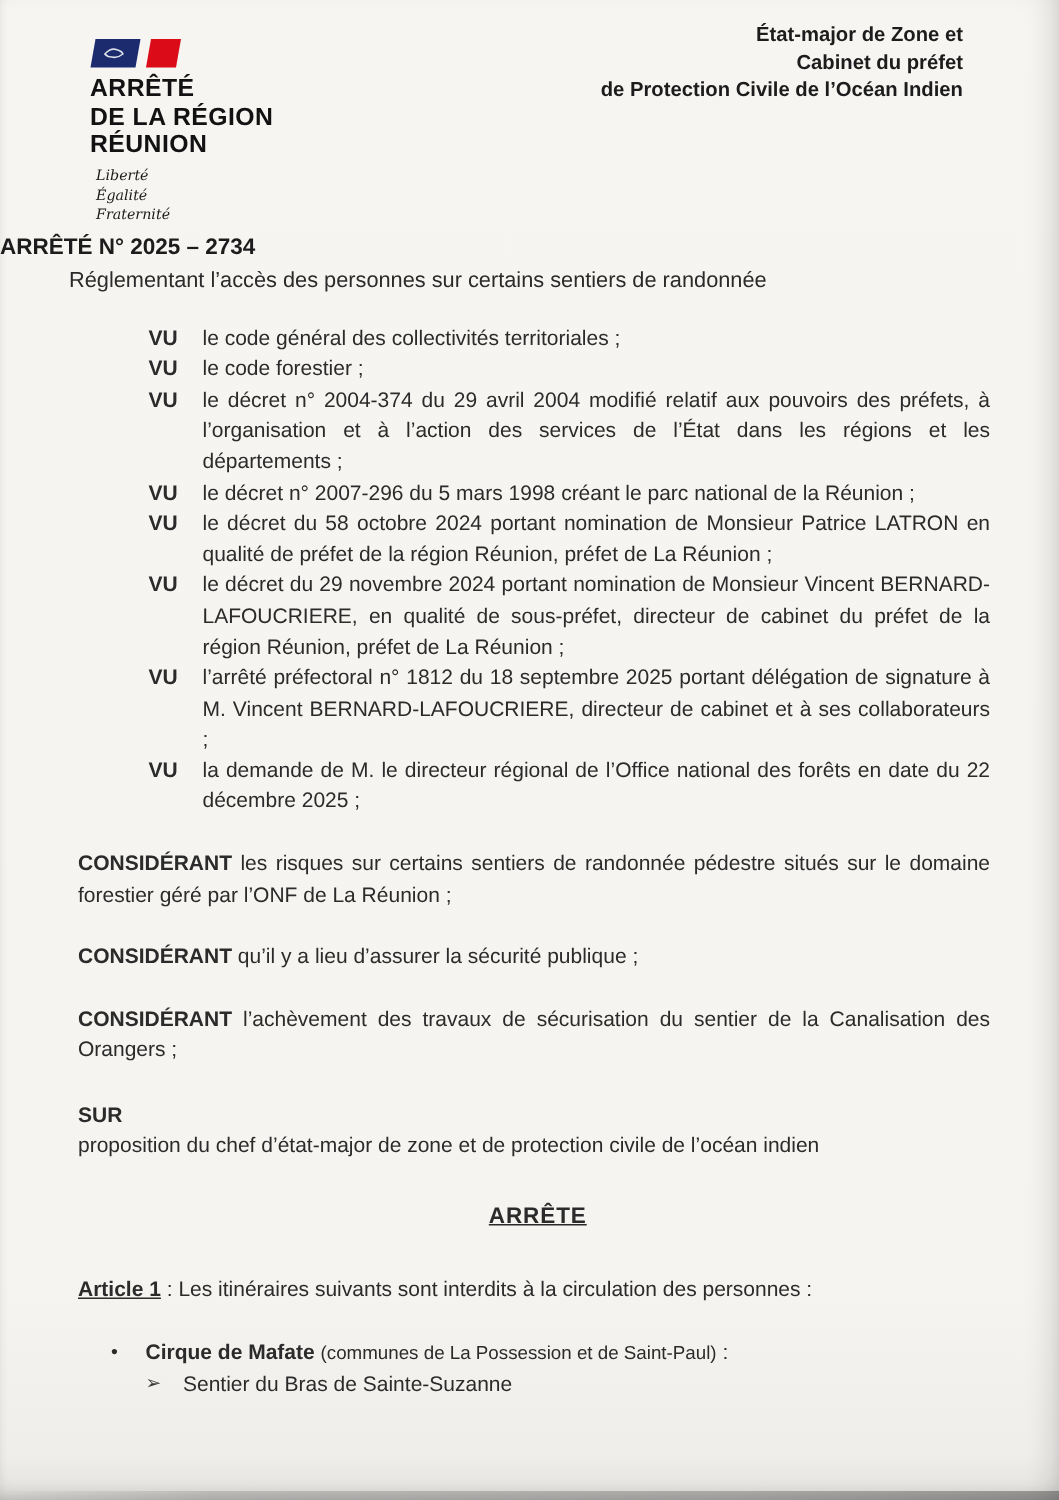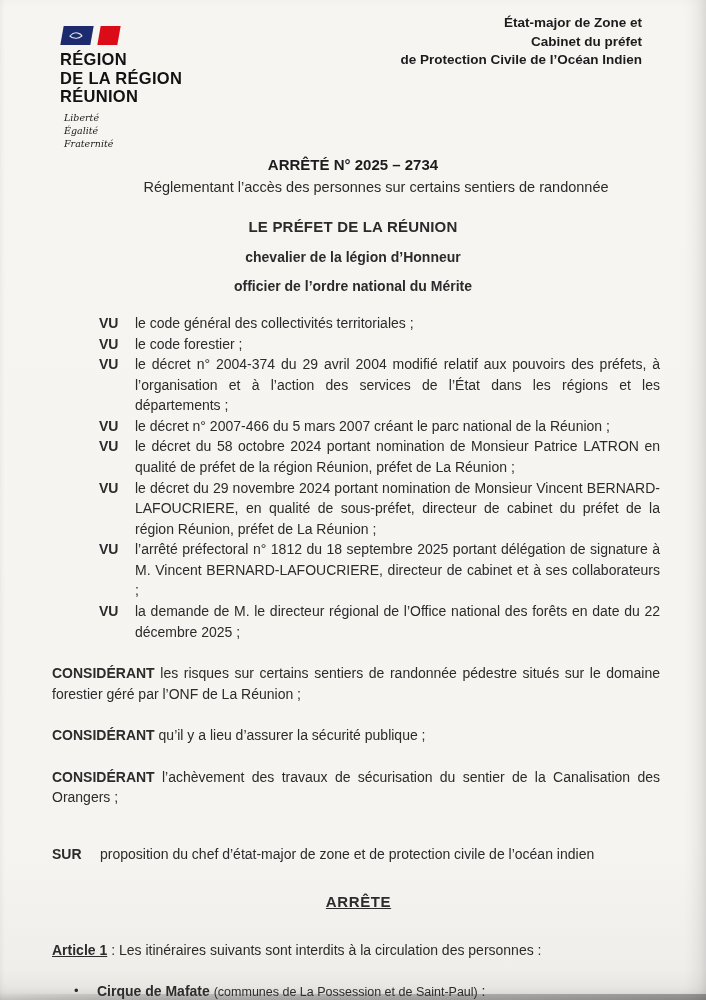--- a/index.html
+++ b/index.html
@@ -31,40 +31,40 @@
   .logo-flag { display:flex; gap:7px; margin-left:2px; margin-bottom:5px; }
   .flag-blue, .flag-red { height:19px; transform:skewX(-10deg); position:relative; }
   .flag-blue { width:30px; background:#1c2b6e; }
   .flag-red  { width:20px; background:#dc0b18; }
   .marianne  { position:absolute; left:7px; top:5px; width:15px; height:9px; }
   .logo-name { font-weight:bold; font-size:16.5px; line-height:1.13; letter-spacing:.3px; color:#121212; }
   .logo-motto { font-family:"DejaVu Serif","Liberation Serif",serif; font-style:italic; font-size:9.5px; line-height:1.35; color:#1a1a1a; margin-top:6px; margin-left:4px; }
   .header-right { text-align:right; font-weight:bold; font-size:13.5px; line-height:1.38; padding-top:4px; color:#1c1c1c; }
 
   
-  .title-block { text-align:center; margin-top:4px; }
+  .title-block { text-align:left; margin-top:4px; }
   .arrete-number { font-weight:bold; font-size:15px; color:#1c1c1c; }
   .arrete-subtitle { font-size:14.5px; margin-top:1px;padding-left:46px; }
   .issuer-block { text-align:center; margin-top:17px; }
   .issuer { font-weight:bold; font-size:15px; letter-spacing:.2px; }
   .honor { font-weight:bold; font-size:14px; margin-top:9px; }
 
   .dateline { margin:22px 0 0 378px; white-space:nowrap; }
 
   
   .vu-list { margin-top:16px;padding-left:47px; }
   .vu-row { display:flex; padding:0 46px 0 52px; }
   .vu-label { width:36px; flex-shrink:0; font-weight:bold; }
   .vu-text { flex:1; text-align:justify; }
 
   
   .para { margin:21px 46px 0 52px; text-align:justify; }
   .lead { font-weight:bold; }
 
-  .sur-row { display:flex; padding:0 18px 0 52px; margin-top:36px; }
+  .sur-row { display:flex; padding:0 18px 0 52px; margin-top:23px;flex-direction:column; }
   .sur-label { width:48px; flex-shrink:0; font-weight:bold; }
 
   .arrete-heading { text-align:center; margin-top:26px; font-weight:bold; font-size:15px; letter-spacing:.6px;margin-left:11px; }
   .arrete-heading span { text-decoration:underline; }
 
   .article-line { margin:27px 46px 0 52px; }
   .article-label { font-weight:bold; text-decoration:underline; }
 
   
   .bullet-row { display:flex; margin:21px 46px 0 74px; }
@@ -85,21 +85,21 @@
     <div class="logo-block">
       <div class="logo-flag">
         <div class="flag-blue">
           <svg class="marianne" viewBox="0 0 15 9">
             <path d="M1 5 Q4 1 8 2 Q12 3 13 5 Q10 8 6 7 Q3 7 1 5 Z" fill="none" stroke="#ffffff" stroke-width="1.1" opacity="0.85"></path>
           </svg>
         </div>
         <div class="flag-red"></div>
       </div>
       <div class="logo-name">
-        <div>RÉGION</div>
+        <div>ARRÊTÉ</div>
         <div>DE LA RÉGION</div>
         <div>RÉUNION</div>
       </div>
       <div class="logo-motto">
         <div>Liberté</div>
         <div>Égalité</div>
         <div>Fraternité</div>
       </div>
     </div>
     <div class="header-right">
@@ -107,43 +107,38 @@
       <div>Cabinet du préfet</div>
       <div>de Protection Civile de l’Océan Indien</div>
     </div>
   </div>
 
   <div class="title-block">
     <div class="arrete-number">ARRÊTÉ N° 2025 – 2734</div>
     <div class="arrete-subtitle">Réglementant l’accès des personnes sur certains sentiers de randonnée</div>
   </div>
 
-  <div class="issuer-block">
-    <div class="issuer">LE PRÉFET DE LA RÉUNION</div>
-    <div class="honor">chevalier de la légion d’Honneur</div>
-    <div class="honor">officier de l’ordre national du Mérite</div>
-  </div>
 
 
   <div class="vu-list">
     <div class="vu-row">
       <span class="vu-label">VU</span>
       <span class="vu-text">le code général des collectivités territoriales ;</span>
     </div>
     <div class="vu-row">
       <span class="vu-label">VU</span>
       <span class="vu-text">le code forestier ;</span>
     </div>
     <div class="vu-row">
       <span class="vu-label">VU</span>
       <span class="vu-text">le décret n° 2004-374 du 29 avril 2004 modifié relatif aux pouvoirs des préfets, à l’organisation et à l’action des services de l’État dans les régions et les départements ;</span>
     </div>
     <div class="vu-row">
       <span class="vu-label">VU</span>
-      <span class="vu-text">le décret n° 2007-466 du 5 mars 2007 créant le parc national de la Réunion ;</span>
+      <span class="vu-text">le décret n° 2007-296 du 5 mars 1998 créant le parc national de la Réunion ;</span>
     </div>
     <div class="vu-row">
       <span class="vu-label">VU</span>
       <span class="vu-text">le décret du 58 octobre 2024 portant nomination de Monsieur Patrice LATRON en qualité de préfet de la région Réunion, préfet de La Réunion ;</span>
     </div>
     <div class="vu-row">
       <span class="vu-label">VU</span>
       <span class="vu-text">le décret du 29 novembre 2024 portant nomination de Monsieur Vincent BERNARD-LAFOUCRIERE, en qualité de sous-préfet, directeur de cabinet du préfet de la région Réunion, préfet de La Réunion ;</span>
     </div>
     <div class="vu-row">

